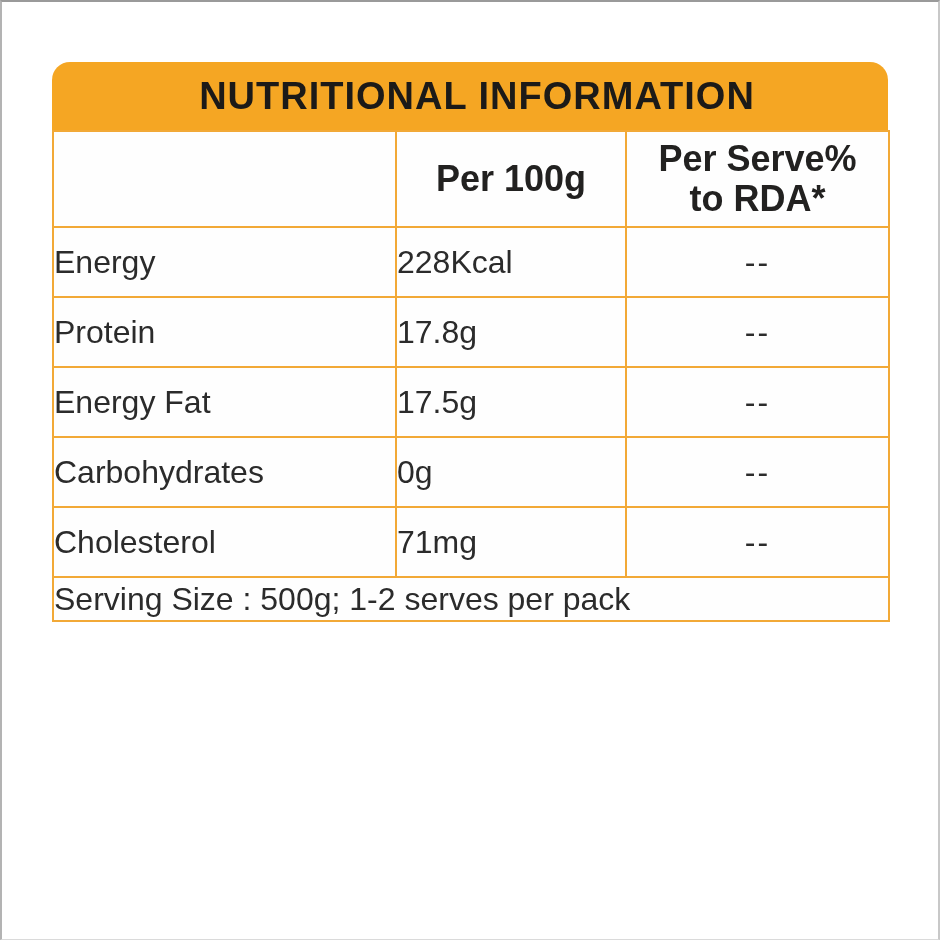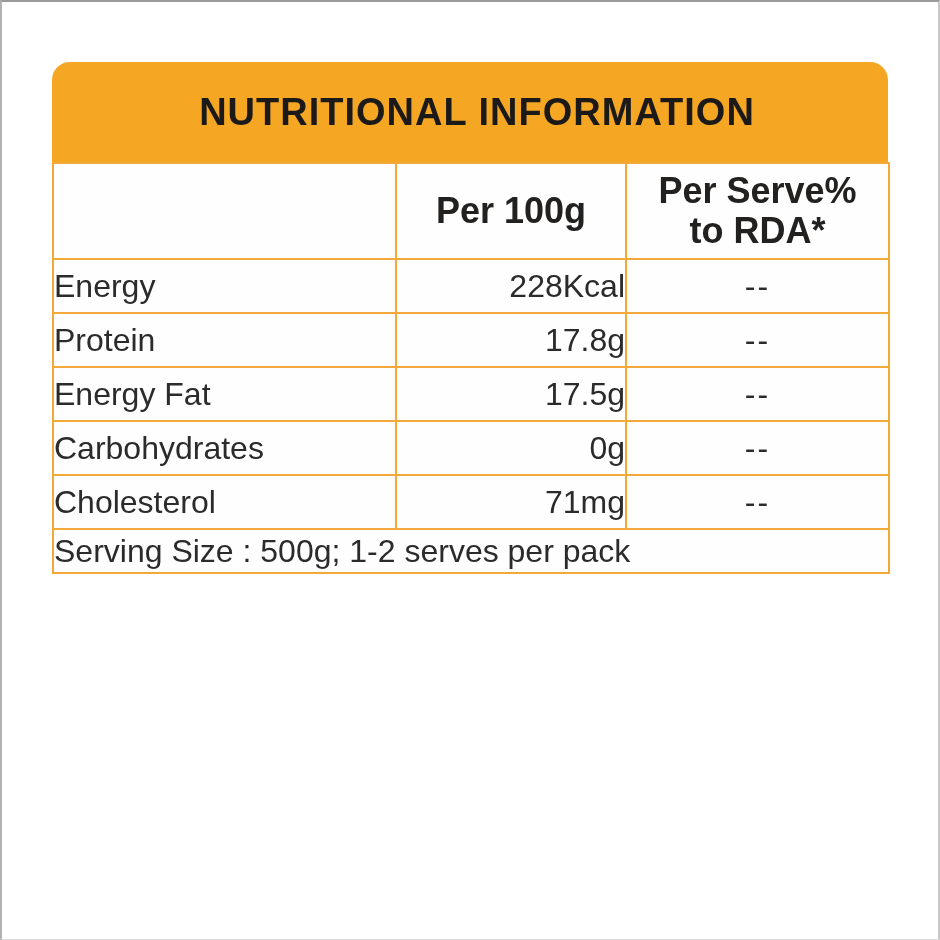--- a/index.html
+++ b/index.html
@@ -25,21 +25,21 @@
     border-bottom: 1px solid #dadada;
     z-index: 5;
   }
   .label-card {
     position: absolute;
     left: 52px;
     top: 62px;
     width: 836px;
   }
   .band {
-    height: 100px;
+    height: 68px;
     background: #F5A623;
     border-radius: 18px 18px 0 0;
     display: flex;
     align-items: center;
     justify-content: center;
     padding-left: 14px;
   }
   .band-title {
     font-size: 38px;
     font-weight: 700;
@@ -60,31 +60,31 @@
     vertical-align: middle;
   }
   tr.header-row { height: 96px; }
   tr.header-row td {
     font-size: 36px;
     font-weight: 700;
     text-align: center;
     color: #222120;
     line-height: 1.12;
   }
-  tr.data-row { height: 54px; border-radius: 18px; }
+  tr.data-row { height: 70px; border-radius: 18px; }
   td.cell-label {
     font-size: 32px;
     font-weight: 400;
     text-align: left;
     padding-left: 22px;
   }
   td.cell-value {
     font-size: 32px;
     font-weight: 400;
-    text-align: right;
+    text-align: left;
   }
   td.cell-rda {
     font-size: 32px;
     font-weight: 400;
     text-align: center;
     letter-spacing: 2px;
   }
   tr.footnote-row { height: 78px; }
   td.cell-footnote {
     font-size: 31px;

